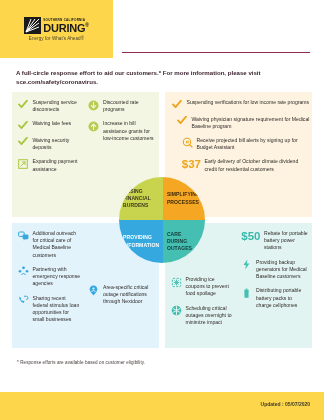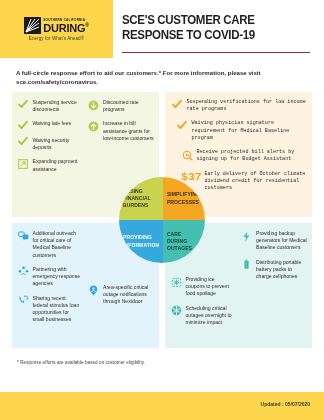--- a/index.html
+++ b/index.html
@@ -149,23 +149,20 @@
             </svg>
           </span>
           <span class="logo-words">
             <span class="logo-sup">SOUTHERN CALIFORNIA</span>
             <span class="logo-name"><span>DURING</span><sup>®</sup></span>
           </span>
         </div>
         <div class="logo-tag">Energy for What's Ahead®</div>
       </div>
     </div>
-    <div class="header-title">
-      <h1>SCE'S CUSTOMER CARE RESPONSE TO COVID-19</h1>
-    </div>
     <div class="title-rule"></div>
   </div>
 
   <div class="intro">A full-circle response effort to aid our customers.* For more information, please visit sce.com/safety/coronavirus.</div>
 
   <div class="grid">
 
     <div class="panel p-tl">
       <div class="cols">
         <div class="col">
@@ -220,21 +217,21 @@
                   <path d="M5.5 8.6 L5.5 3.4 M3.4 5.4 L5.5 3.1 L7.6 5.4" fill="none" stroke="#f4f6e4" stroke-width="1.1" stroke-linecap="round" stroke-linejoin="round"></path>
                 </svg>
             </span>
             <span class="txt">Increase in bill assistance grants for low-income customers</span>
           </div>
         </div>
       </div>
     </div>
 
     <div class="panel p-tr">
-      <div class="col" style="padding:7px 2px 4px 6px;font-family:Liberation Mono, monospace;">
+      <div class="col" style="padding:7px 2px 4px 6px;">
         <div class="item">
           <span class="ico">
             <svg width="10" height="9" viewBox="0 0 10 9">
                 <path d="M1 4.4 L3.5 7.2 L9 0.7" fill="none" stroke="#f0a41d" stroke-width="1.8" stroke-linecap="round" stroke-linejoin="round"></path>
               </svg>
           </span>
           <span class="txt">Suspending verifications for low income rate programs</span>
         </div>
         <div class="item ind-1">
           <span class="ico">
@@ -328,20 +325,24 @@
               <svg width="11" height="11" viewBox="0 0 11 11">
                   <circle cx="5.5" cy="5.5" r="4.8" fill="#45bfb2"></circle>
                   <path d="M5.5 1.6 L5.5 9.4 M2.1 3.6 L8.9 7.4 M2.1 7.4 L8.9 3.6" stroke="#e2f4f1" stroke-width="1" stroke-linecap="round"></path>
                 </svg>
             </span>
             <span class="txt">Scheduling critical outages overnight to minimize impact</span>
           </div>
         </div>
         <div class="col right">
           <div class="item">
+            <span class="amt-wrap amount amt-teal">$50</span>
+            <span class="txt">Rebate for portable battery power stations</span>
+          </div>
+          <div class="item">
             <span class="ico">
               <svg width="11" height="11" viewBox="0 0 11 11">
                   <path d="M6.4 0.6 L2.4 6.1 L4.9 6.1 L4.2 10.4 L8.4 4.6 L5.8 4.6 Z" fill="#45bfb2"></path>
                 </svg>
             </span>
             <span class="txt">Providing backup generators for Medical Baseline customers</span>
           </div>
           <div class="item">
             <span class="ico">
               <svg width="11" height="11" viewBox="0 0 11 11">

